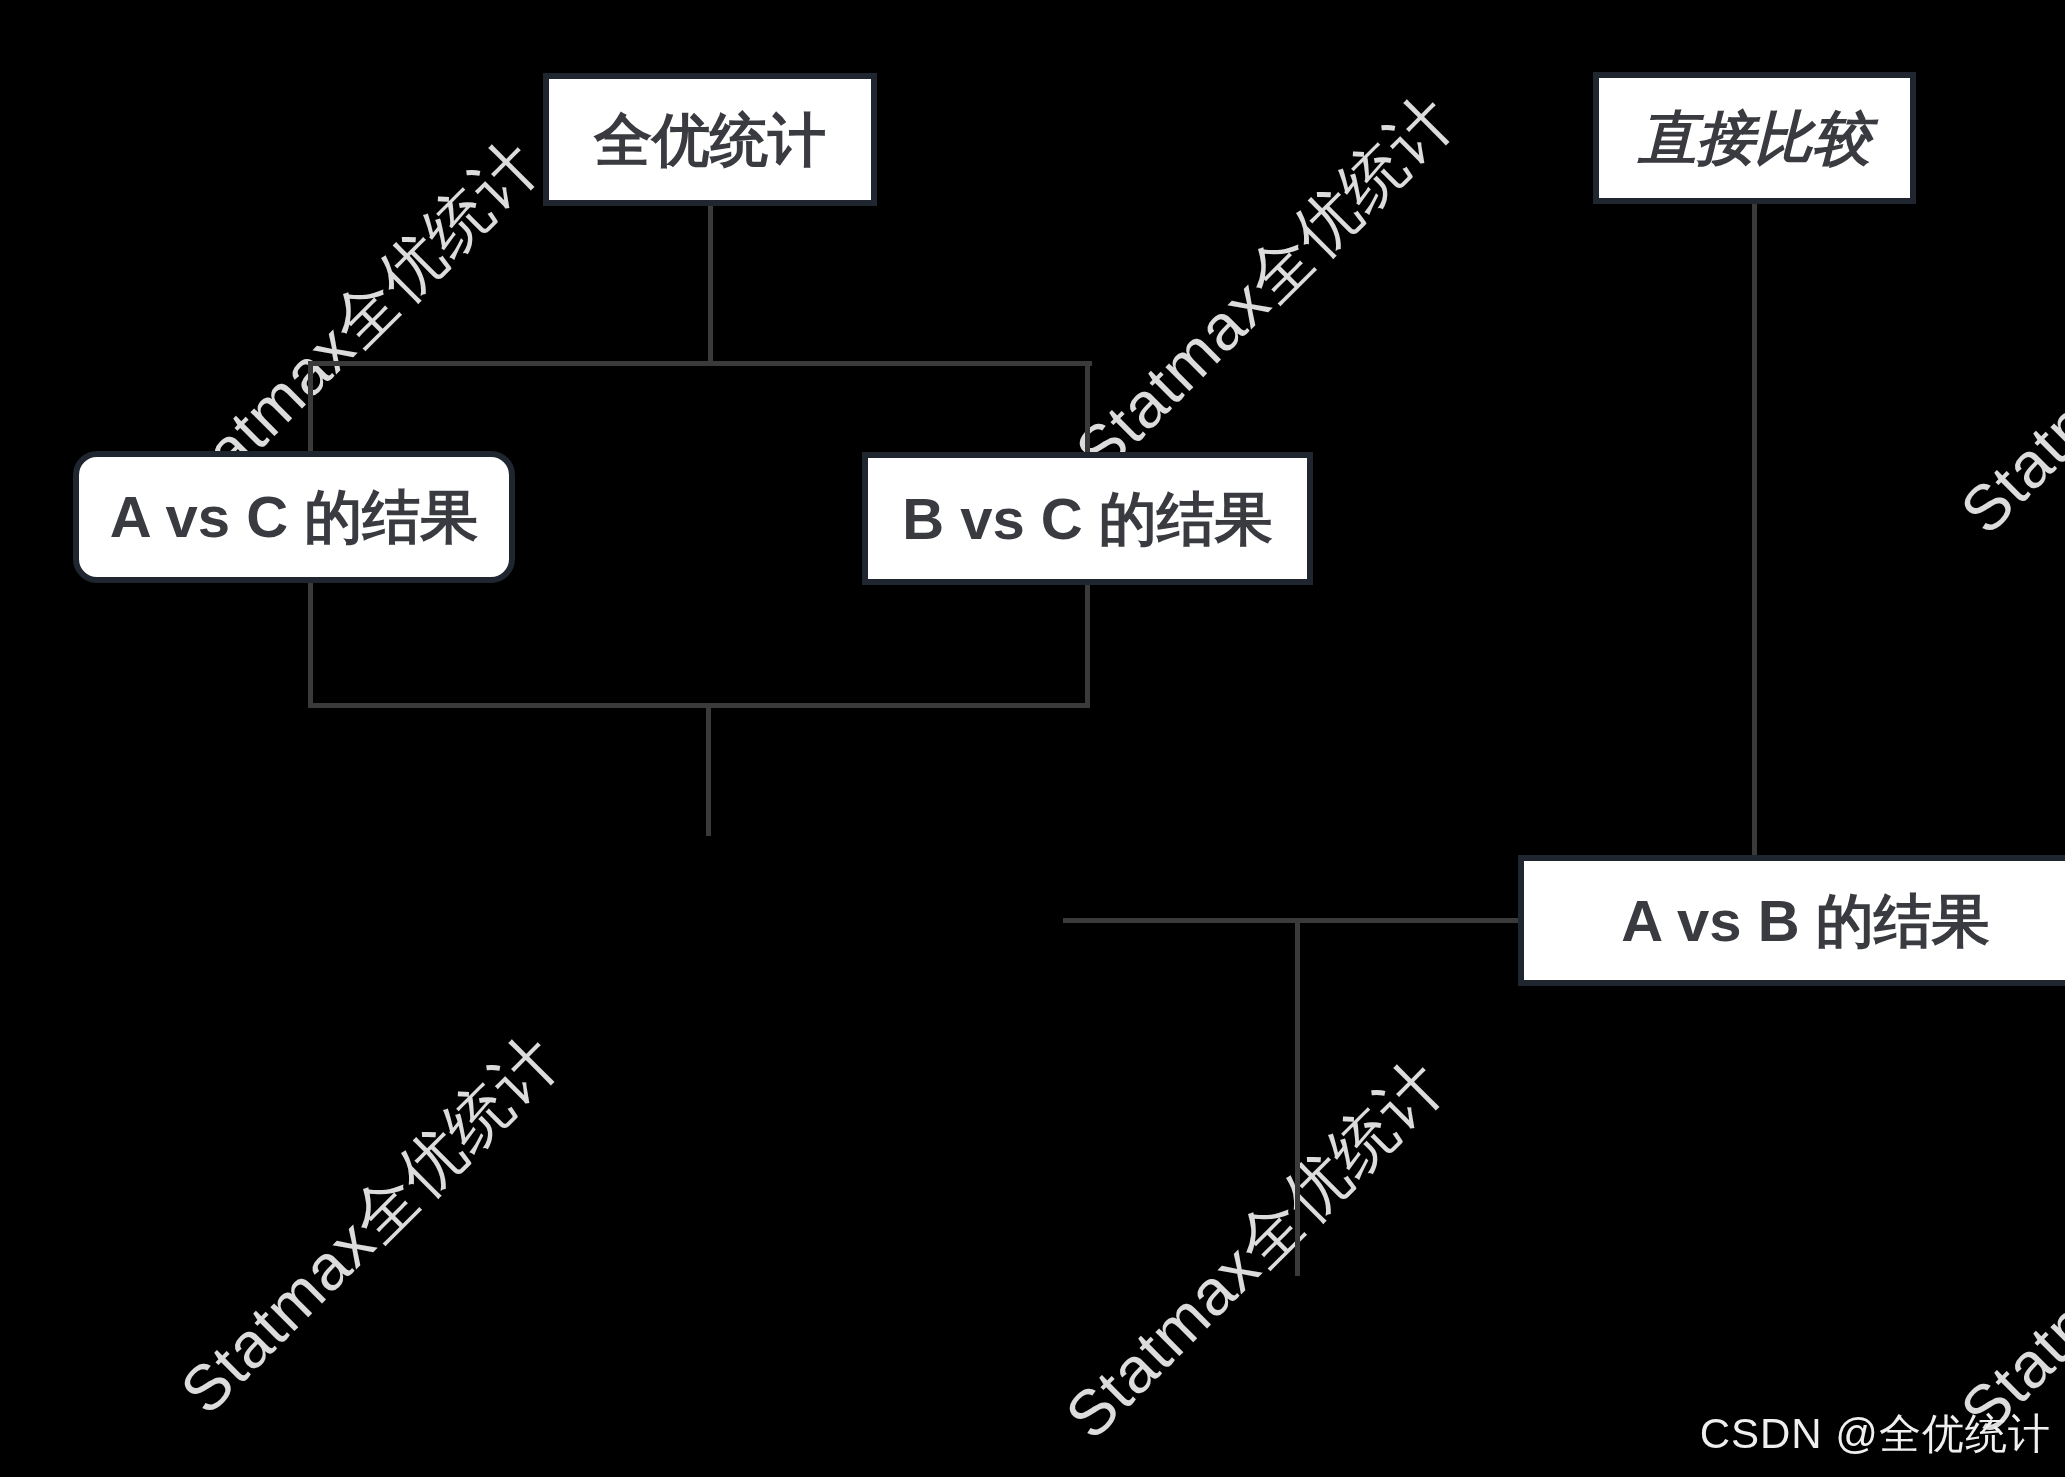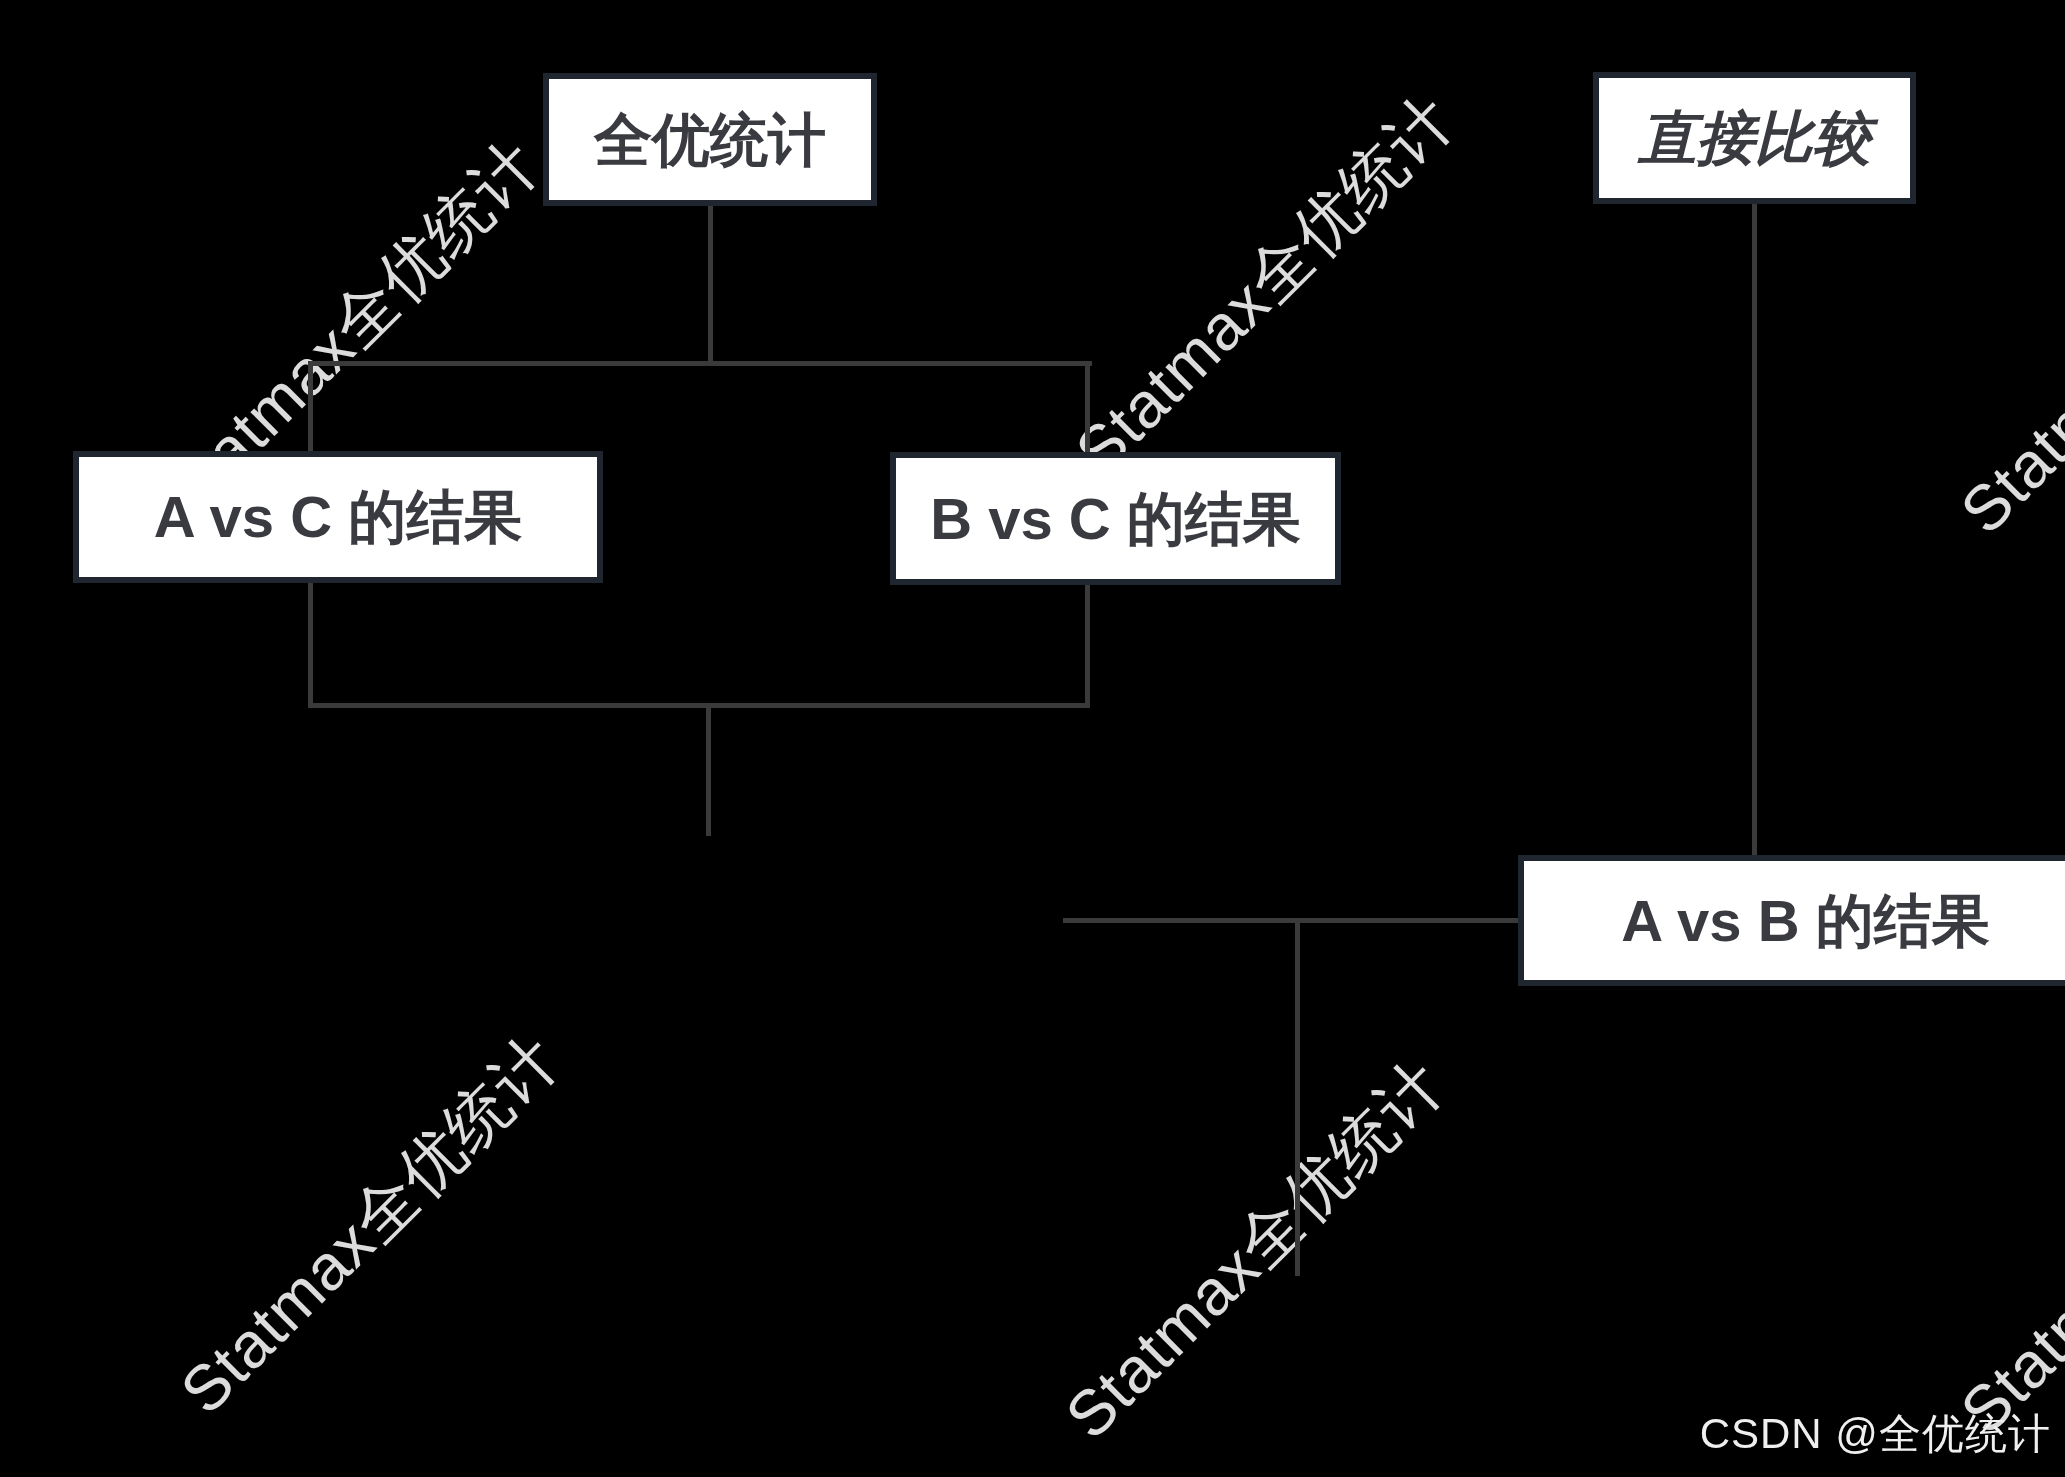--- a/index.html
+++ b/index.html
@@ -58,22 +58,22 @@
     align-items: center;
     justify-content: center;
     text-align: center;
     font-weight: 700;
     font-size: 58px;
     line-height: 1.3;
     white-space: pre-line;
   }
   .n-indirect   { left: 543px;  top: 73px;   width: 334px; height: 133px; }
   .n-direct     { left: 1593px; top: 72px;   width: 323px; height: 132px; font-style: italic; }
-  .n-avc        { left: 73px;   top: 451px;  width: 530px; height: 132px; }
-  .n-bvc        { left: 862px;  top: 452px;  width: 451px; height: 133px; margin-left: 28px; }
+  .n-avc        { left: 73px;   top: 451px;  width: 442px; height: 132px; border-radius: 24px; }
+  .n-bvc        { left: 862px;  top: 452px;  width: 451px; height: 133px; }
   .n-viac       { left: 345px;  top: 833px;  width: 720px; height: 181px; font-size: 56px; }
   .n-avb        { left: 1518px; top: 855px;  width: 575px; height: 131px; }
   .n-consistent { left: 1060px; top: 1273px; width: 469px; height: 130px;
                   background: var(--highlight-fill, #92dde2); }
   
   .credit {
     position: absolute;
     z-index: 4;
     right: 14px;
     top: 1406px;

